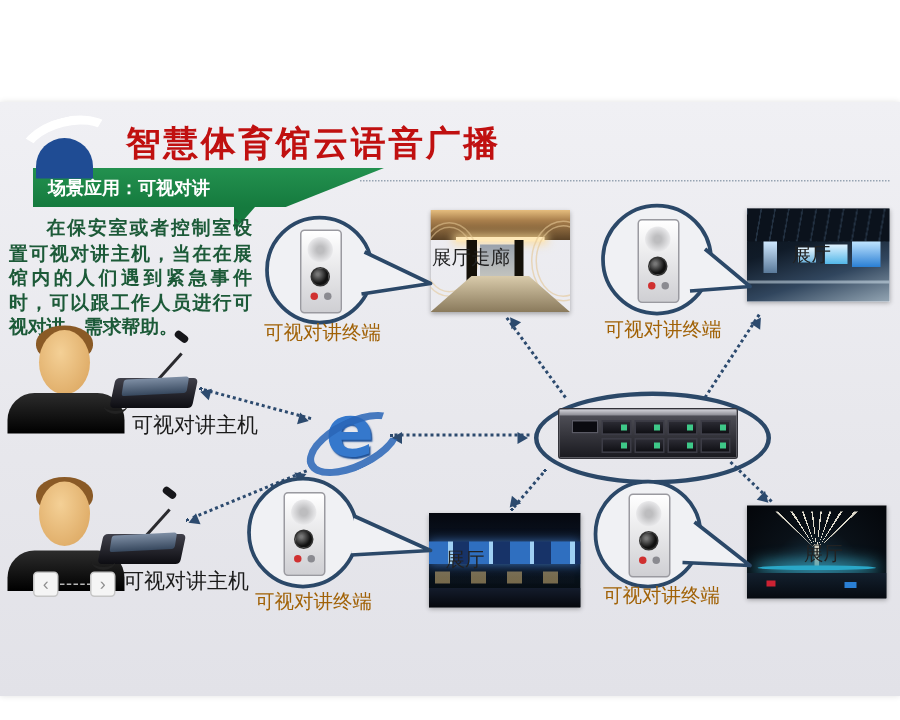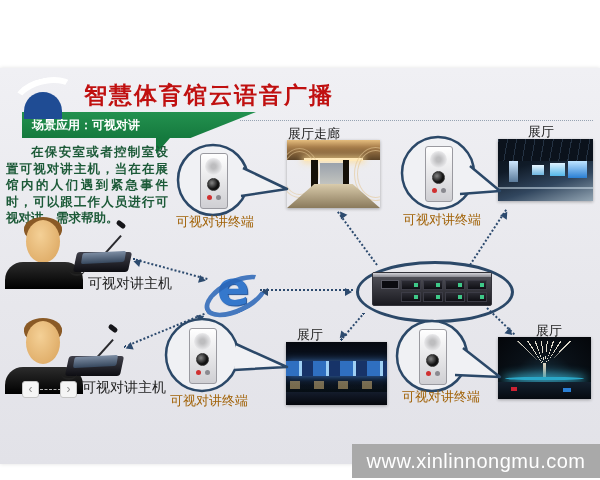--- a/index.html
+++ b/index.html
@@ -83,21 +83,21 @@
         border:1px solid #9a9aa0;border-radius:3px;z-index:4;box-sizing:content-box;}
   .t-grille{position:absolute;left:4px;top:4px;width:17px;height:17px;border-radius:50%;
             background:radial-gradient(circle,#bdbdbf 20%,#ebebed 72%);}
   .t-cam{position:absolute;left:6px;top:24px;width:13px;height:13px;border-radius:50%;border:1px solid #333;
          background:radial-gradient(circle at 35% 35%,#777 8%,#111 60%);box-sizing:border-box;}
   .t-red{position:absolute;left:6px;top:41px;width:5px;height:5px;border-radius:50%;background:#d03030;}
   .t-key{position:absolute;left:15px;top:41px;width:5px;height:5px;border-radius:50%;background:#8a8a90;}
   .term-label{position:absolute;font-family:"Liberation Serif",serif;font-size:13px;color:#a16207;
               z-index:4;white-space:nowrap;}
   .photo-label{position:absolute;font-family:"Liberation Serif",serif;font-size:13px;color:#222;
-               z-index:4;white-space:nowrap;}
+               z-index:4;white-space:nowrap;margin-top:38px;}
   
   .photo{position:absolute;overflow:hidden;z-index:1;box-shadow:0 1px 3px rgba(0,0,0,.3);}
   .photo i{position:absolute;display:block;}
   .p-corridor{background:linear-gradient(180deg,#6b5338 0%,#463categorical 0,#463423 30%,#241a10 52%,#3a2c1c 66%,#8a7458 84%,#55442f 100%);}
   .c-ceil{left:0;top:0;width:100%;height:30%;
           background:linear-gradient(180deg,#e5bd7e 0%,#a97f4c 35%,#5a4226 100%);}
   .c-strip{left:18%;top:26%;width:64%;height:3px;background:#ffe9b8;box-shadow:0 0 6px 2px rgba(255,220,150,.8);}
   .c-end{left:36%;top:34%;width:28%;height:36%;background:linear-gradient(180deg,#9aa2ac,#c9c9c2);}
   .c-floor{left:0;top:64%;width:100%;height:36%;
            background:linear-gradient(180deg,#d9cbab,#8a7a5c);clip-path:polygon(30% 0,70% 0,100% 100%,0 100%);}
@@ -135,21 +135,20 @@
   .arrow::after{content:"";position:absolute;right:-3px;top:-3px;width:0;height:0;
                 border:4px solid transparent;border-left:7px solid #2c4a6e;}
   .arrow.bi::before{content:"";position:absolute;left:-3px;top:-3px;width:0;height:0;
                 border:4px solid transparent;border-right:7px solid #2c4a6e;}
 </style>
 </head>
 <body>
 
 <div class="page">
 
-  <div class="urlbar">www.xinlinnongmu.com</div>
 
   <div class="slide-bg"></div>
   <div class="swoosh"></div>
   <div class="dome"></div>
   <div class="title">智慧体育馆云语音广播</div>
   <div class="banner">场景应用：可视对讲</div>
   <div class="banner-tail"></div>
   <div class="dotline"></div>
   <p class="desc">在保安室或者控制室设置可视对讲主机，当在在展馆内的人们遇到紧急事件时，可以跟工作人员进行可视对讲，需求帮助。</p>
 

